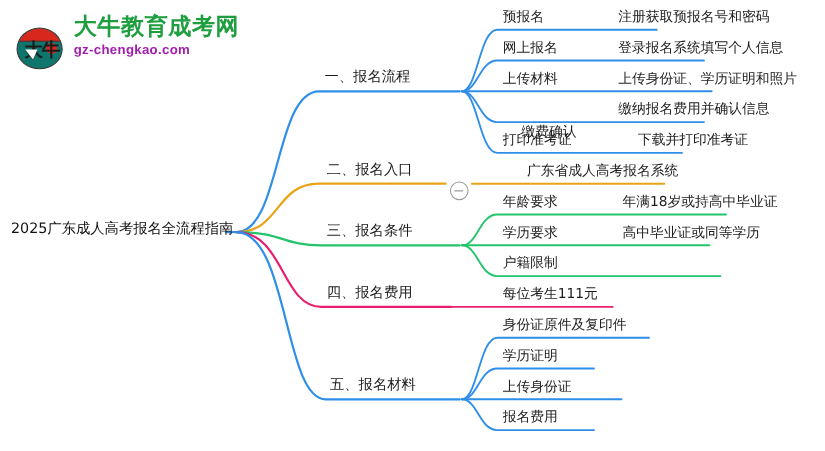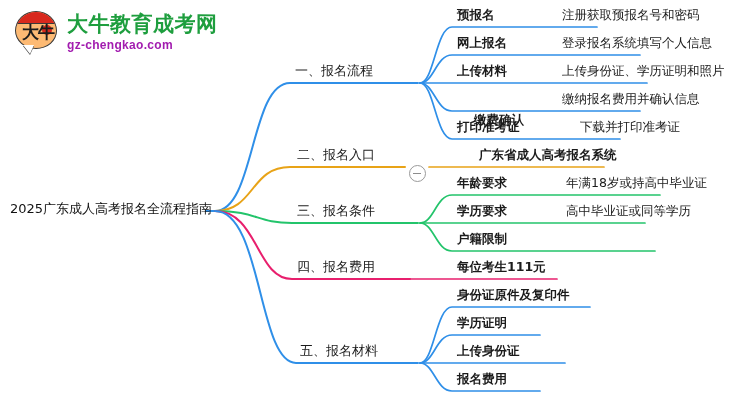--- a/index.html
+++ b/index.html
@@ -33,24 +33,24 @@
   }
   #logo-mark {
     position: relative;
     width: 46px;
     height: 46px;
     flex: 0 0 46px;
   }
   #logo-mark .bubble {
     position: absolute;
     left: 1px;
-    top: 2px;
+    top: 16px;
     width: 42px;
     height: 38px;
-    background: #fdba74;
+    background: #0f766e;
     border: 1.5px solid #3a3a3a;
     border-radius: 50% 50% 50% 50% / 52% 52% 48% 48%;
     box-sizing: border-box;
     overflow: hidden;
   }
   #logo-mark .bubble-cap {
     position: absolute;
     left: -1px;
     top: -1px;
     width: 44px;
@@ -139,21 +139,20 @@
     left: 10px;
     top: 202px;
   }
   .lvl1 {
     font-size: 13px;
     color: #1b1b1b;
   }
   .lvl2 {
     font-size: 12.5px;
     color: #1b1b1b;
-    font-weight: bold;
   }
   .lvl3 {
     font-size: 12.5px;
     color: #1b1b1b;
   }
 
   
   #collapse-toggle {
     position: absolute;
     left: 409px;

